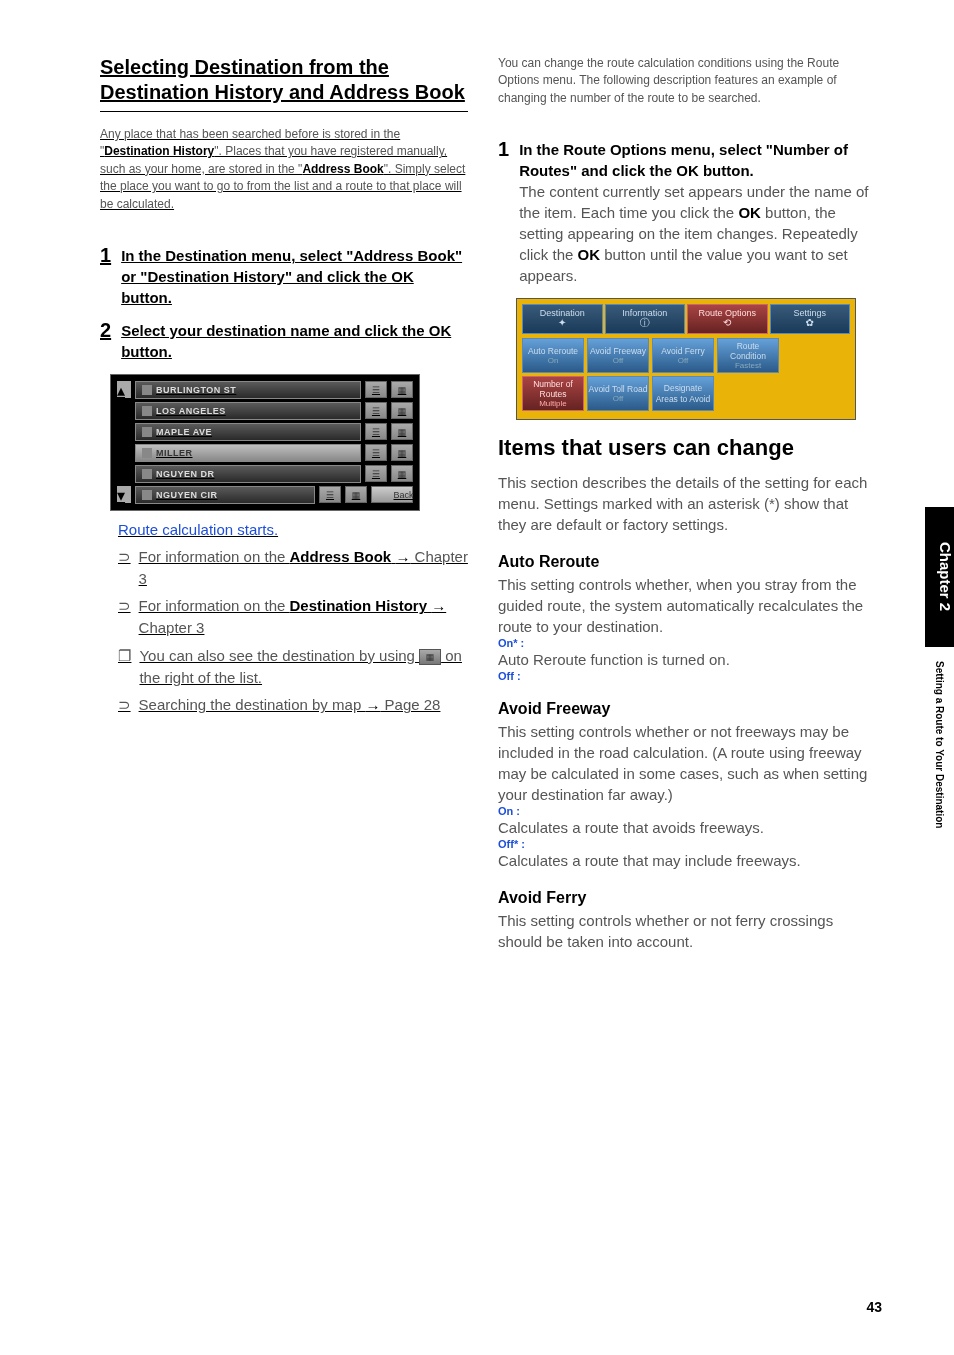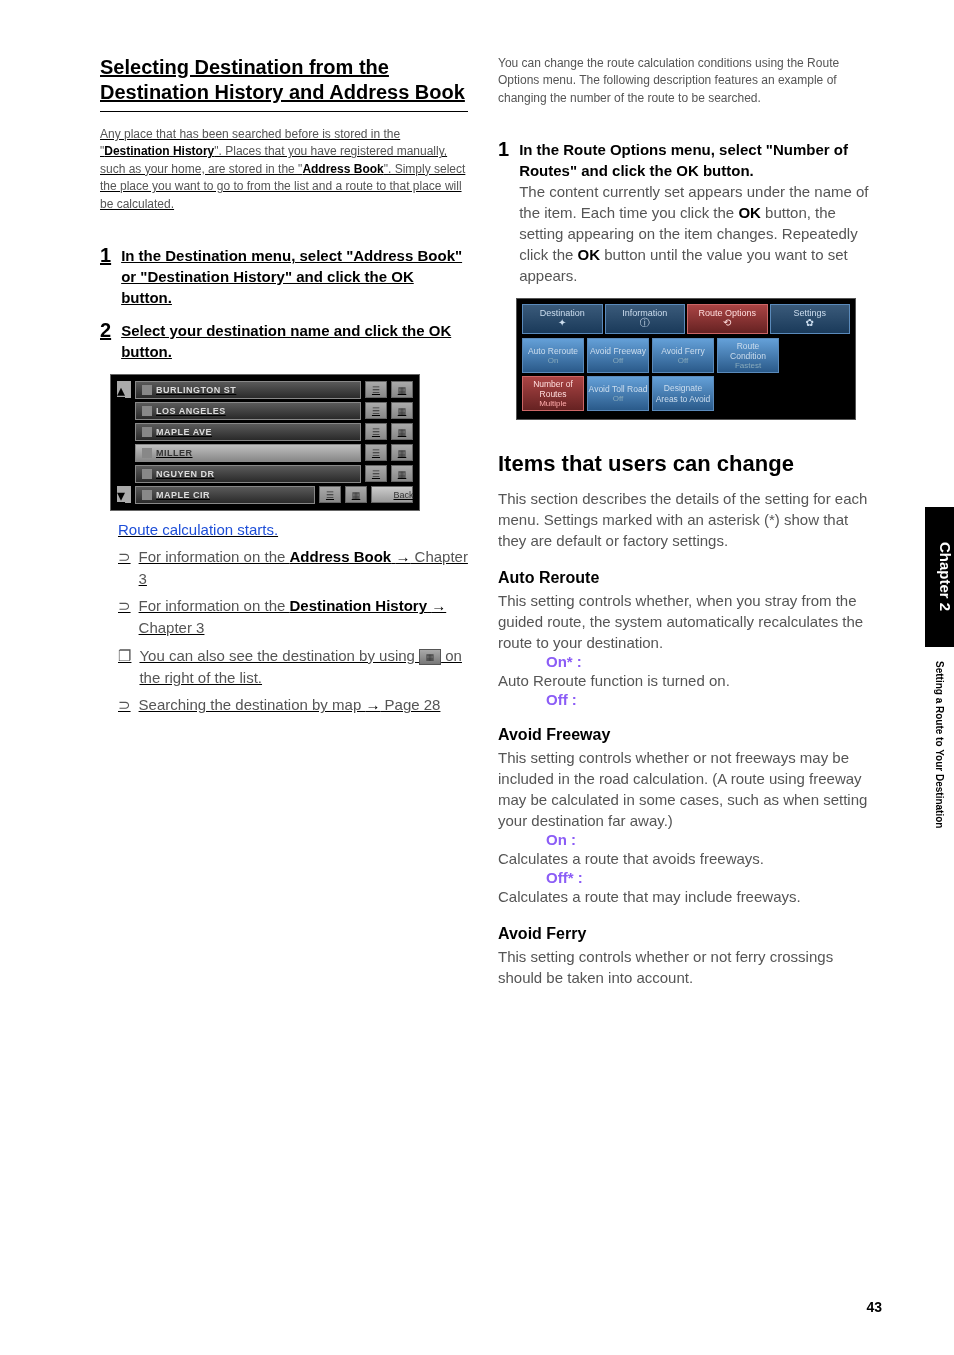--- a/index.html
+++ b/index.html
@@ -25,21 +25,21 @@
       font-size: 20px;
       font-weight: bold;
       line-height: 1.25;
       border-bottom: 1.5px solid #000;
       padding-bottom: 6px;
       margin-bottom: 14px;
     }
     h2.section-title-items {
       font-size: 22px;
       border-bottom: none;
-      margin-top: 30px;
+      margin-top: 14px;
       margin-bottom: 10px;
       padding-bottom: 0;
     }
     p.body {
       font-size: 12px;
       line-height: 1.45;
       color: #555;
       margin-bottom: 32px;
     }
     .body-inline {
@@ -165,21 +165,21 @@
       text-align: center;
       line-height: 14px;
     }
     .caption {
       font-size: 15px;
       color: #1d4ed8;
       margin-left: 18px;
     }
     .route-options-fig {
       width: 340px;
-      background: #000000;
+      background: #eab308;
       padding: 5px;
       border: 1px solid #555;
     }
     .tab-row {
       display: flex;
       gap: 2px;
       margin-bottom: 4px;
     }
     .tab {
       flex: 1;
@@ -224,21 +224,21 @@
       font-size: 16px;
       font-weight: bold;
       margin-top: 18px;
       margin-bottom: 3px;
     }
     .sub-body {
       font-size: 15px;
       line-height: 1.4;
       color: #555;
     }
-    .opt-label { font-weight: bold; color: #8b5cf6; font-size: 15px; margin-left: 48px; }
+    .opt-label { font-weight: bold; color: #1d4ed8; font-size: 11px; }
     .side-tab {
       position: absolute;
       right: 0;
       top: 507px;
       width: 29px;
       height: 420px;
       display: flex;
       flex-direction: column;
     }
     .side-tab-dark {
@@ -335,21 +335,21 @@
               <span class="list-icon-sm"></span>
               <span>NGUYEN DR</span>
             </div>
           <div class="icon-box">☰</div>
           <div class="icon-box">▦</div>
         </div>
         <div class="list-row">
           <div class="scroll-btn">▾</div>
           <div class="list-label">
               <span class="list-icon-sm"></span>
-              <span>MAPLE CIR</span>
+              <span>NGUYEN CIR</span>
             </div>
           <div class="icon-box">☰</div>
           <div class="icon-box">▦</div>
           <div class="btn-back">Back</div>
         </div>
       </div>
     </div>
 
     <div class="caption">Route calculation starts.</div>
 

